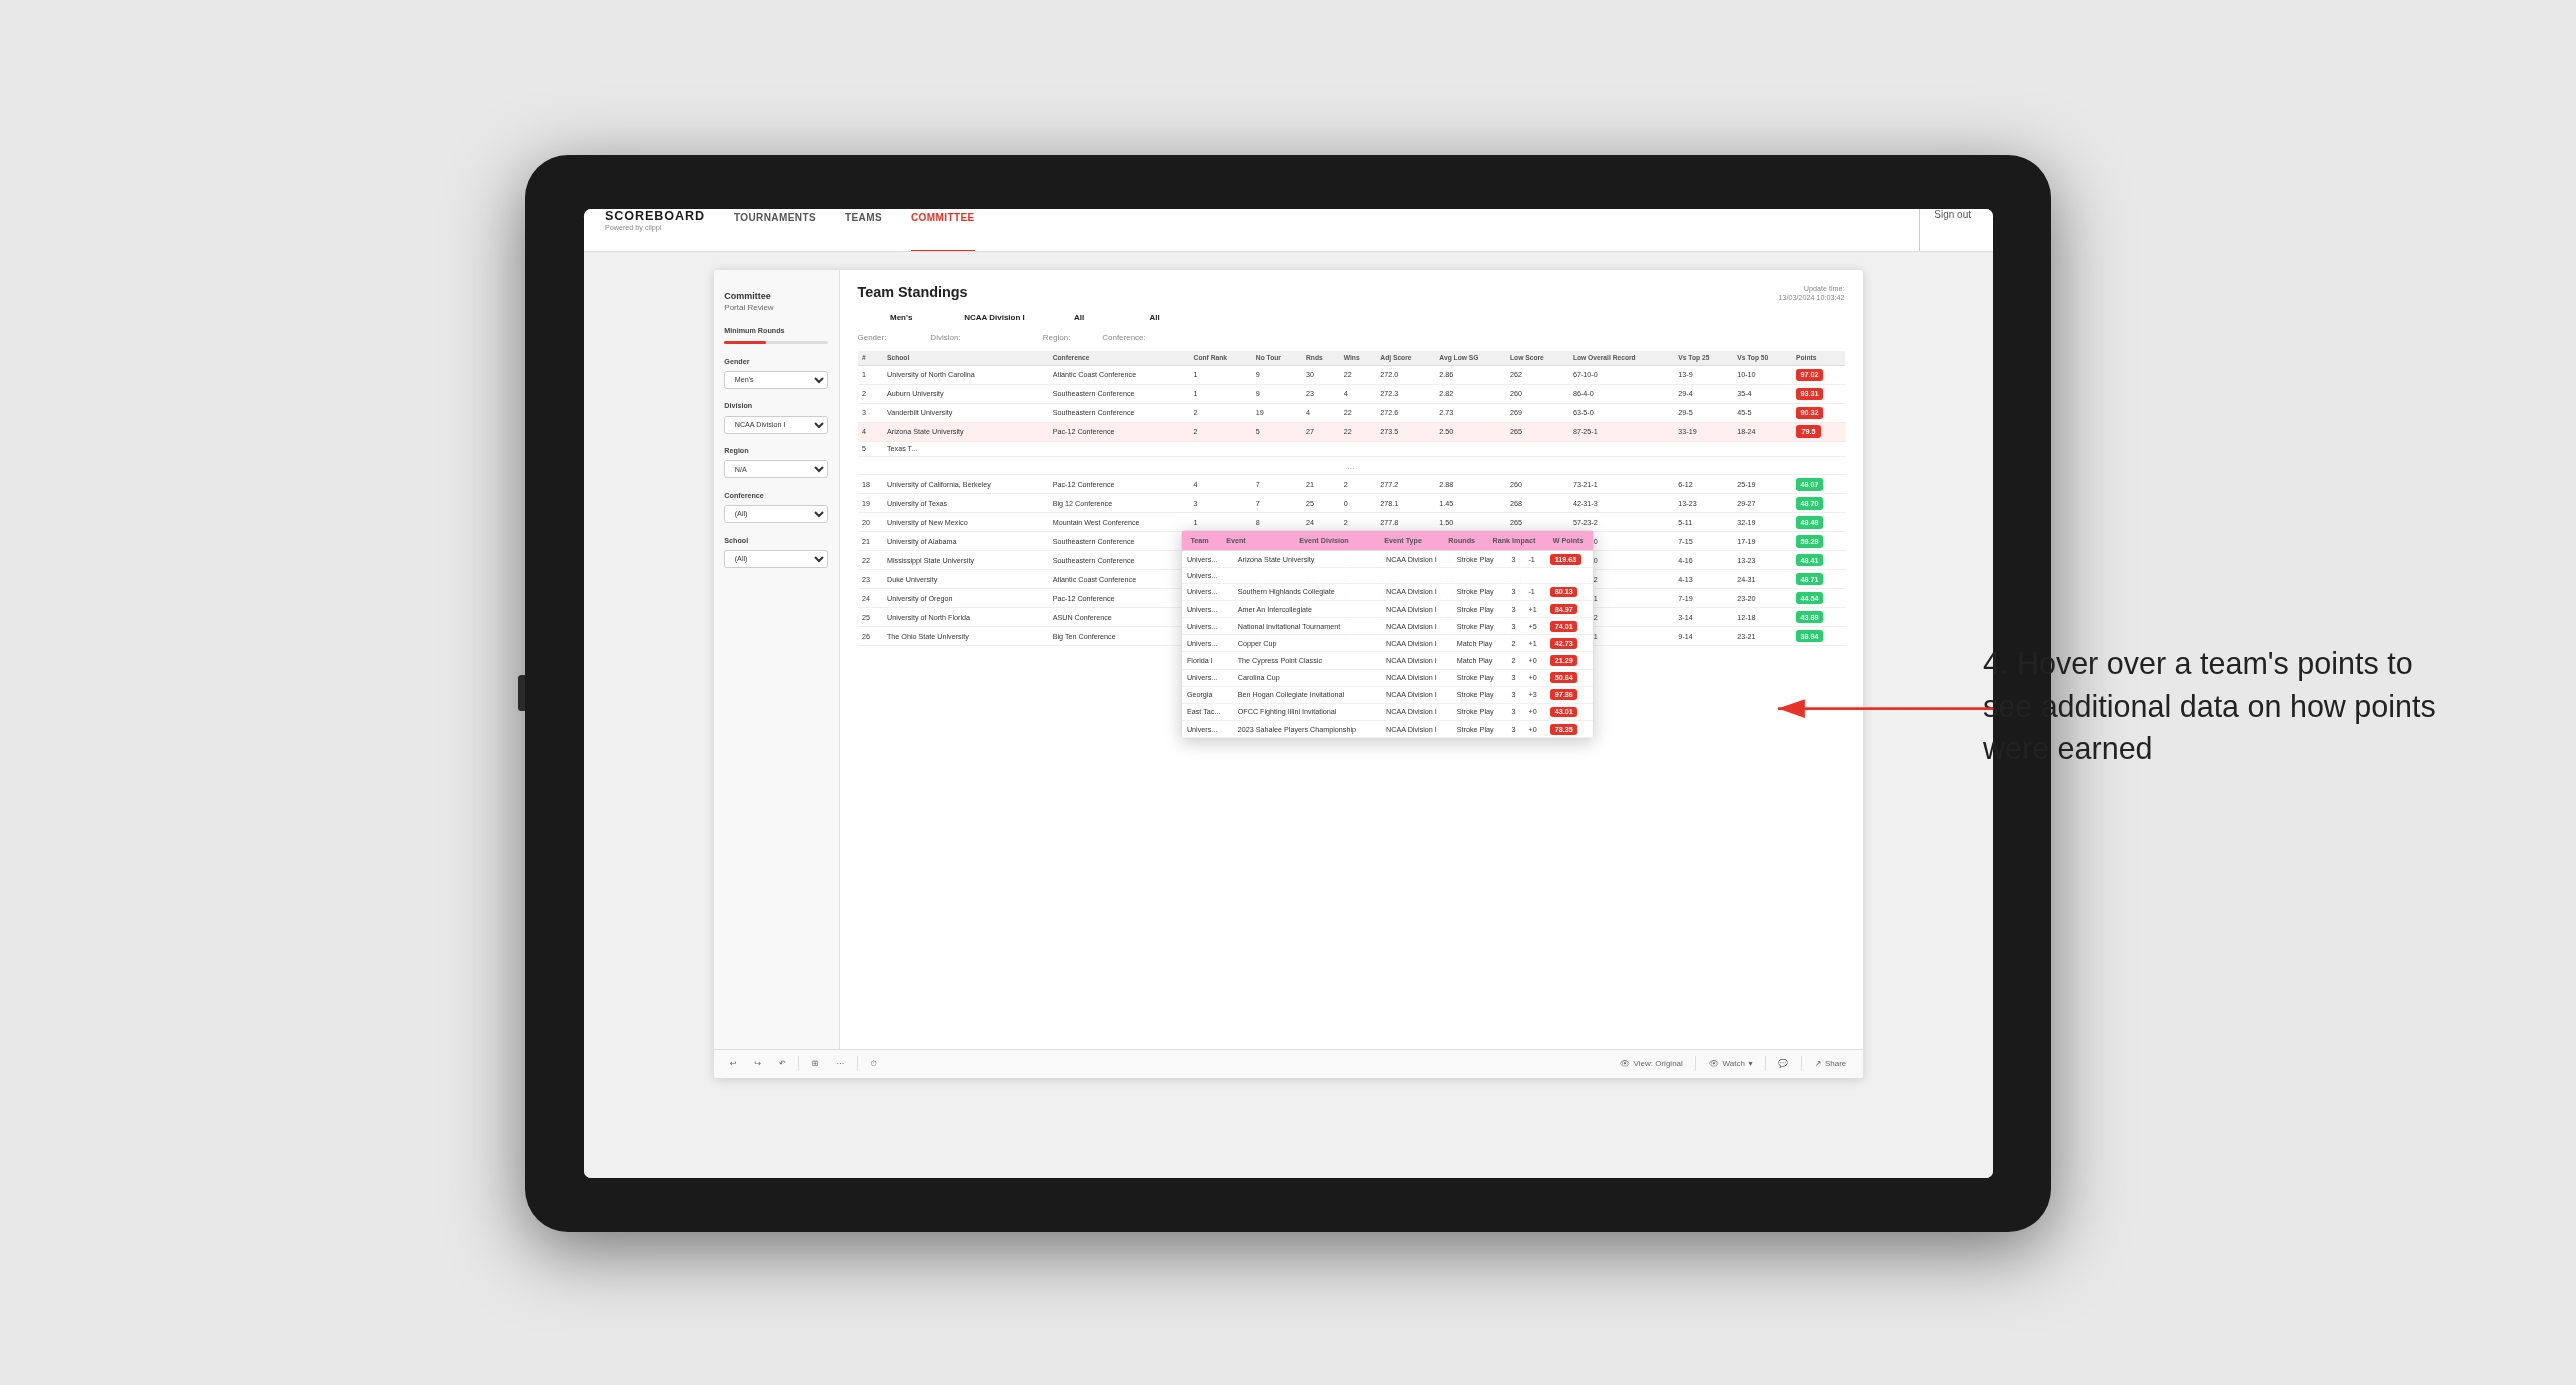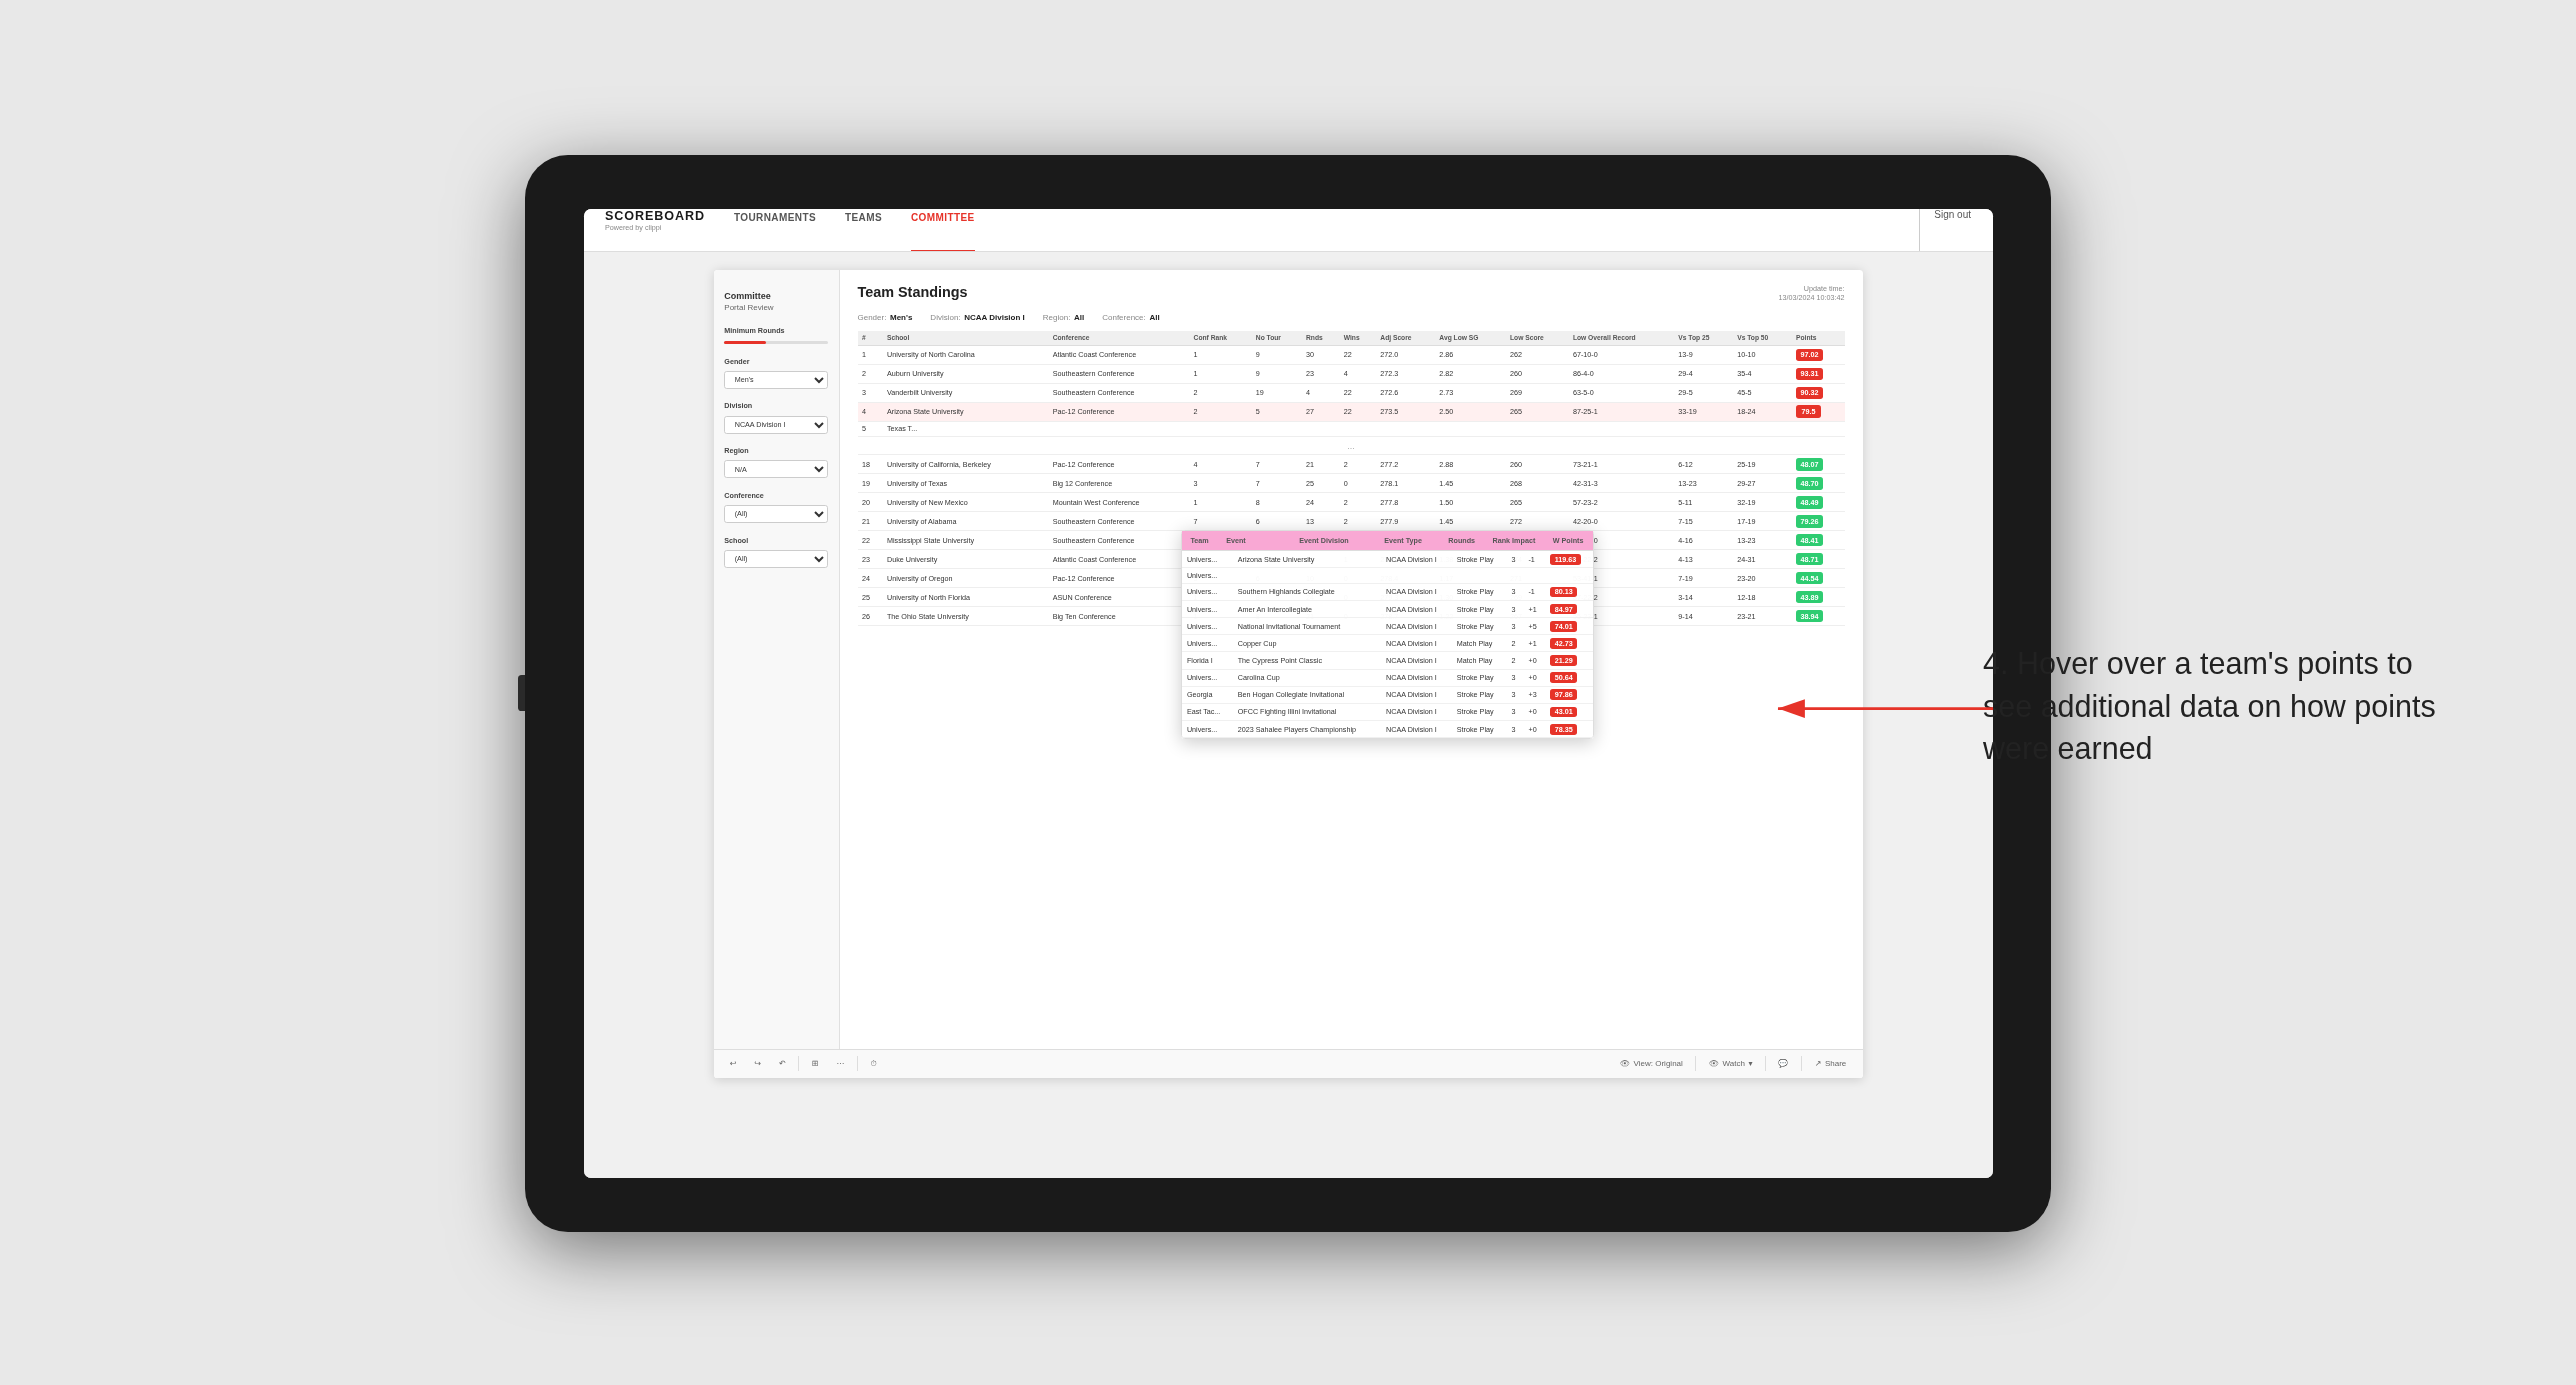--- a/index.html
+++ b/index.html
@@ -231,20 +231,21 @@
       margin-bottom: 9px;
       font-size: 8px;
       color: #555;
     }
     .filter-badge {
       display: flex;
       gap: 3.6px;
     }
     .filter-key {
       color: #888;
+      margin-top: 20px;
     }
     .filter-val {
       font-weight: 700;
       color: #222;
     }
 
     
     .standings-table {
       width: 100%;
       border-collapse: collapse;
@@ -643,21 +644,21 @@
                     <td>7</td>
                     <td>6</td>
                     <td>13</td>
                     <td>2</td>
                     <td>277.9</td>
                     <td>1.45</td>
                     <td>272</td>
                     <td>42-20-0</td>
                     <td>7-15</td>
                     <td>17-19</td>
-                    <td><span class="points-cell green">79.26</span></td>
+                    <td><span class="points-cell green">59.29</span></td>
                   </tr>
                   <tr>
                     <td>22</td>
                     <td>Mississippi State University</td>
                     <td>Southeastern Conference</td>
                     <td>8</td>
                     <td>7</td>
                     <td>18</td>
                     <td>0</td>
                     <td>278.6</td>

